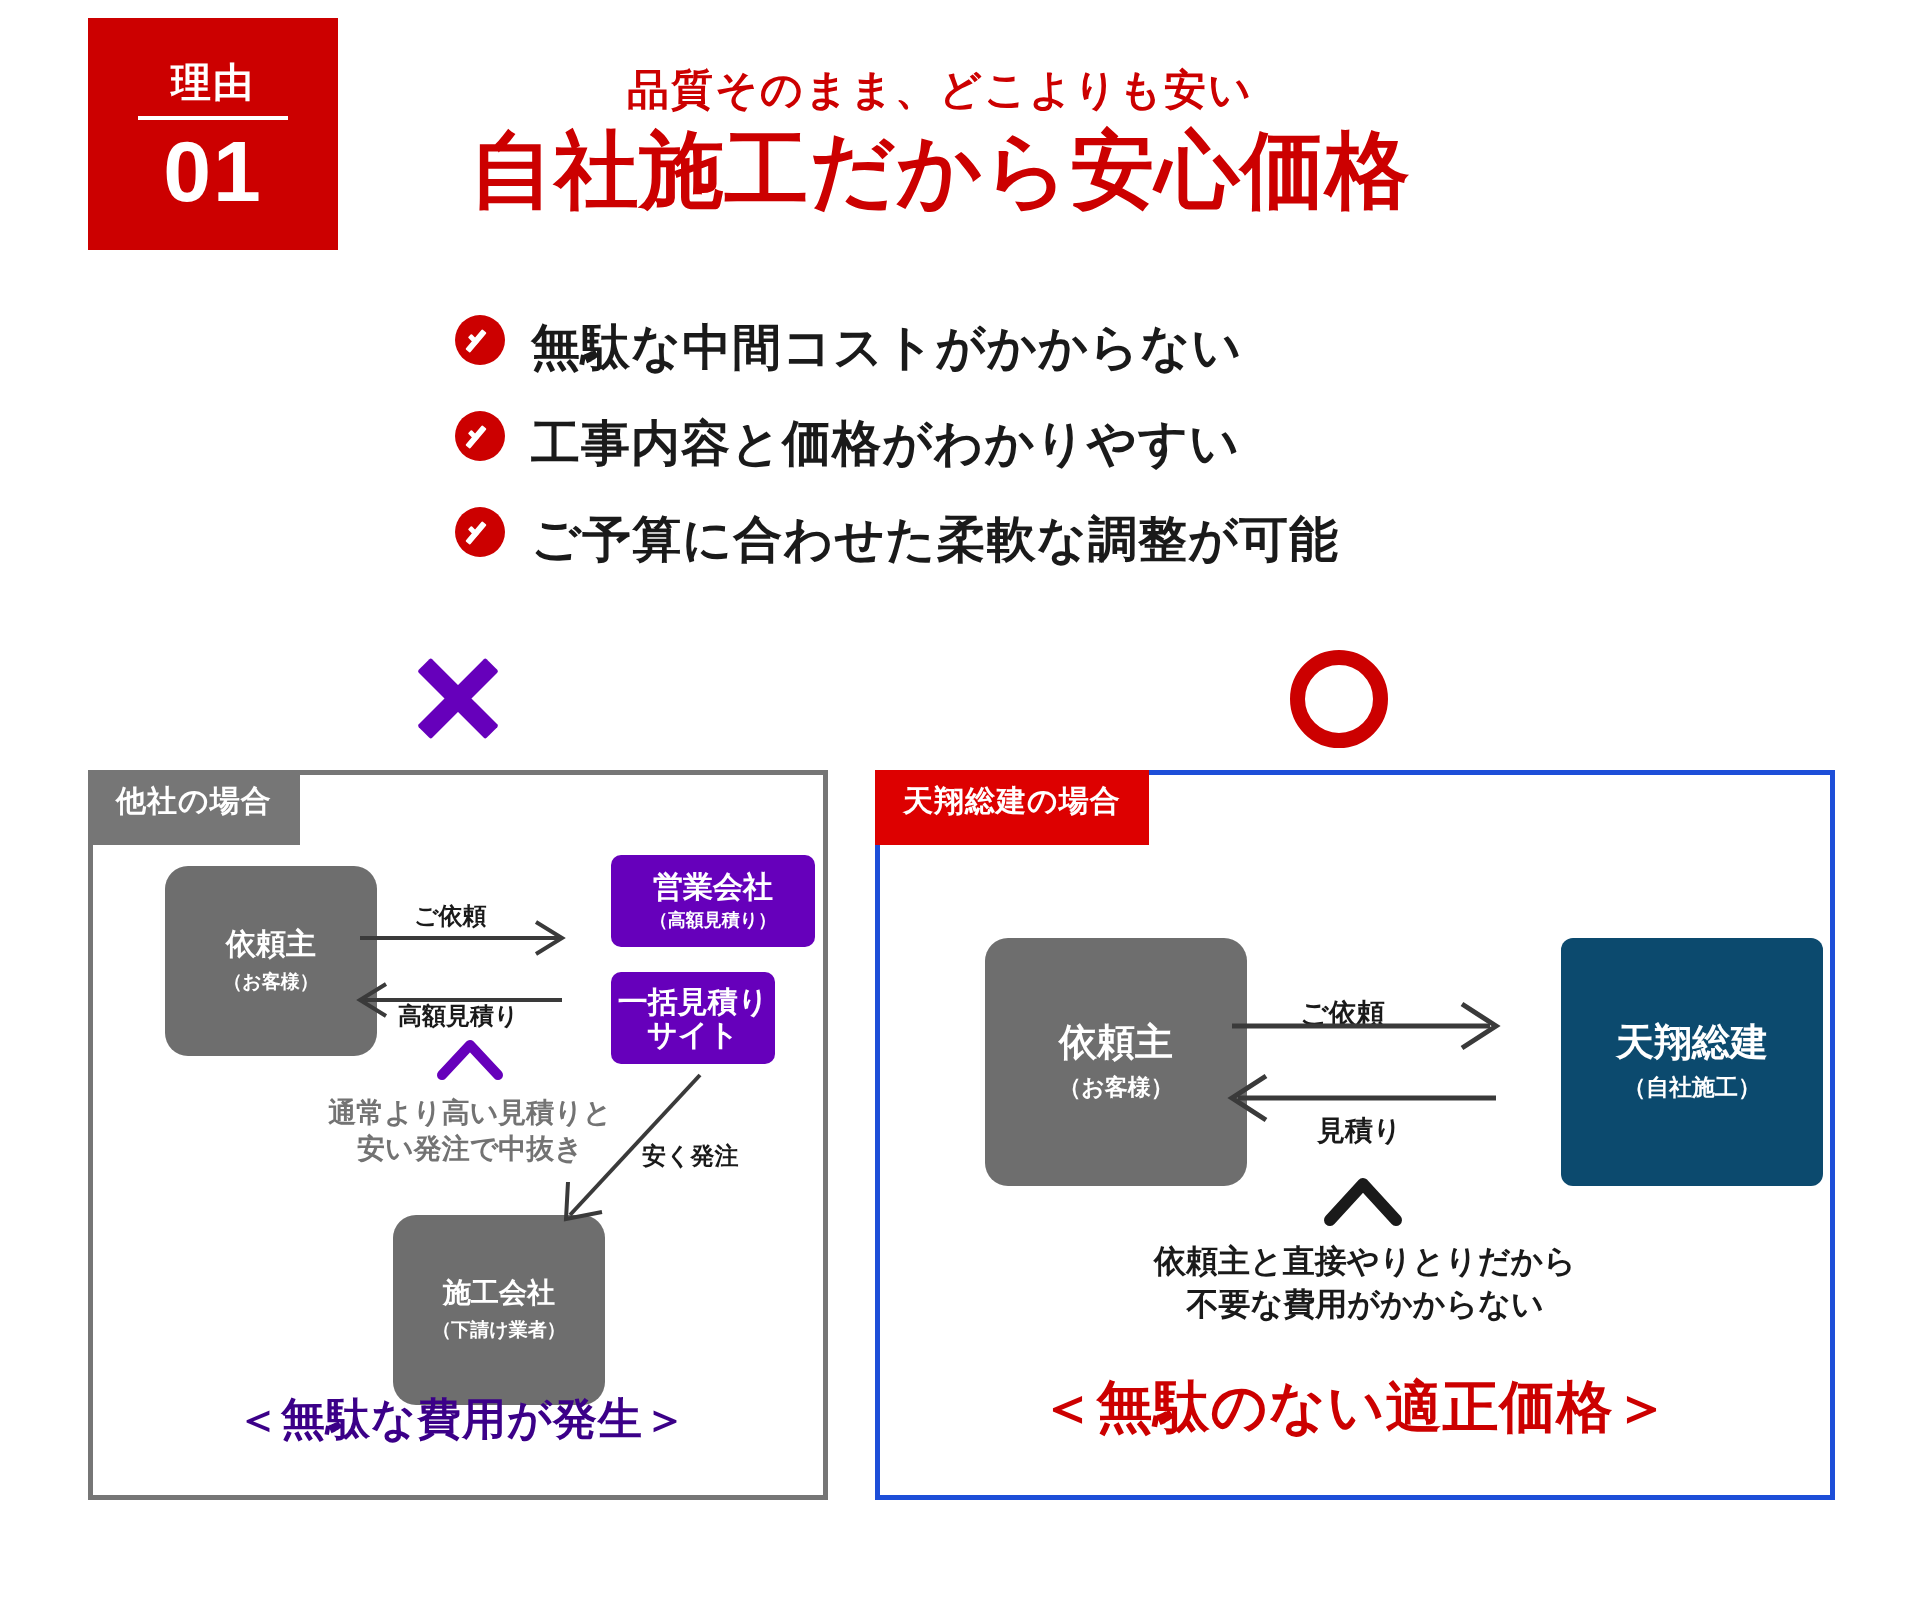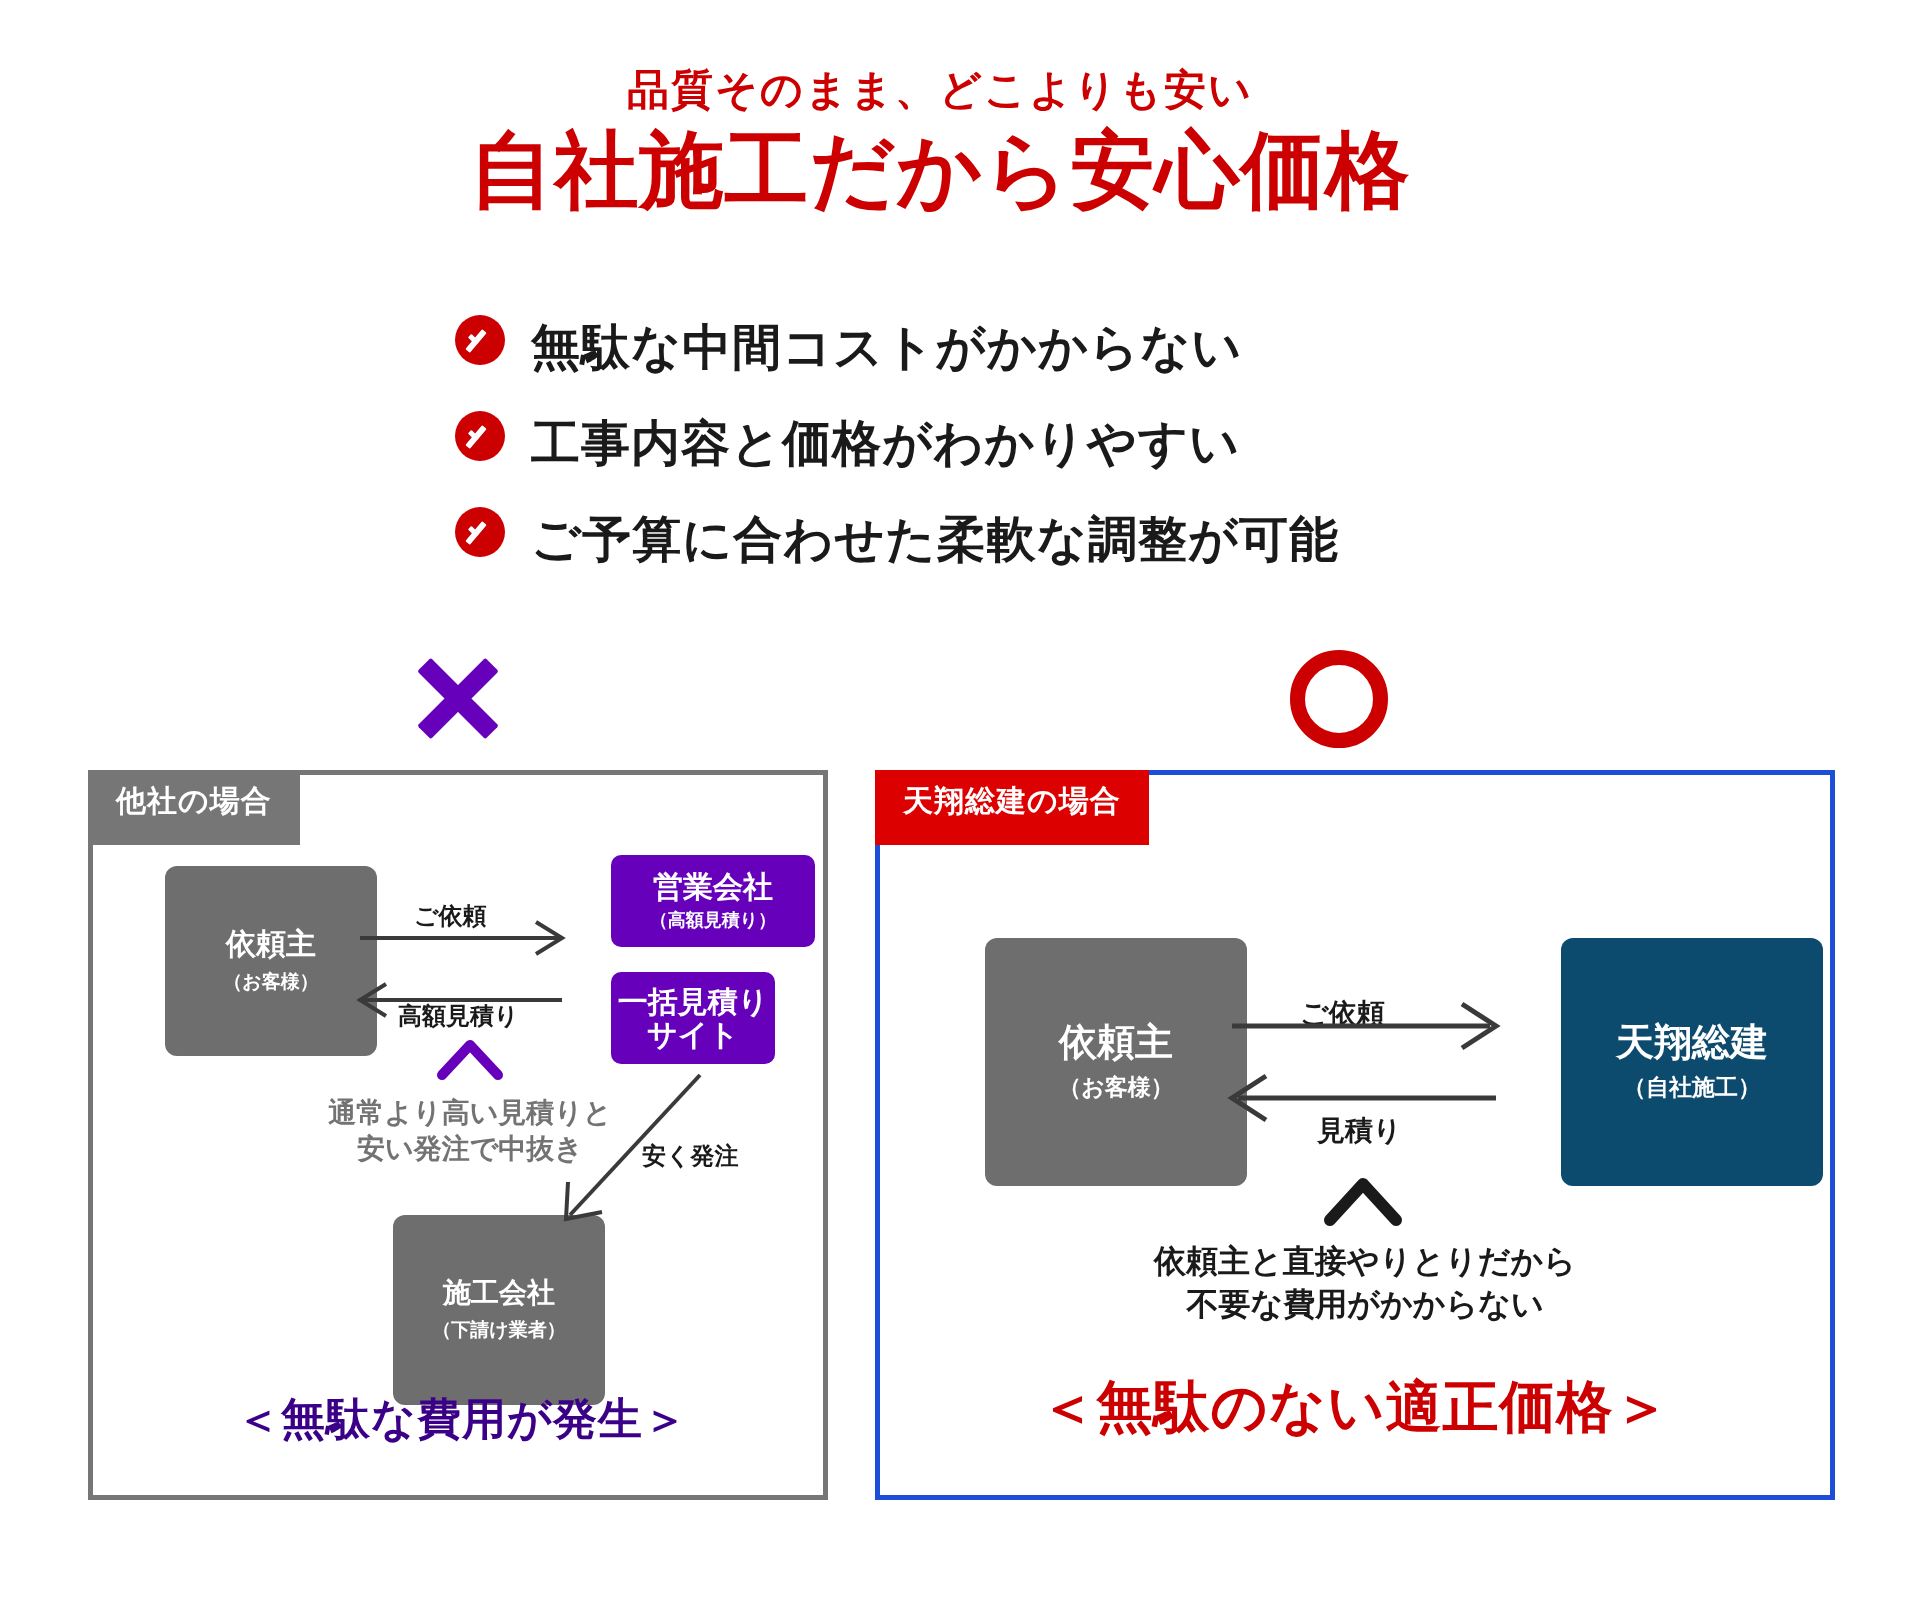--- a/index.html
+++ b/index.html
@@ -204,20 +204,21 @@
     font-weight: bold;
     line-height: 1.15;
   }
   .box .box-sub {
     font-weight: bold;
     margin-top: 8px;
   }
   .box-grey {
     background: #6e6e6e;
     color: #ffffff;
+    border-radius: 23px;
   }
   .box-purple {
     background: #6600bb;
     color: #ffffff;
   }
   .box-red {
     background: #0c4a6e;
     color: #ffffff;
     justify-content: center;
   }
@@ -329,20 +330,25 @@
     width: 1920px;
     height: 1600px;
     pointer-events: none;
   }
 </style>
 </head>
 <body>
 
 <div class="page">
 
+  <div class="reason-badge">
+    <div class="reason-label">理由</div>
+    <div class="reason-rule"></div>
+    <div class="reason-number">01</div>
+  </div>
 
   <div class="header-sub">品質そのまま、どこよりも安い</div>
   <div class="header-main">自社施工だから安心価格</div>
 
   <div class="bullets">
     <div class="bullet-row">
       <span class="check-icon"></span>
       <span class="bullet-text">無駄な中間コストがかからない</span>
     </div>
     <div class="bullet-row">

